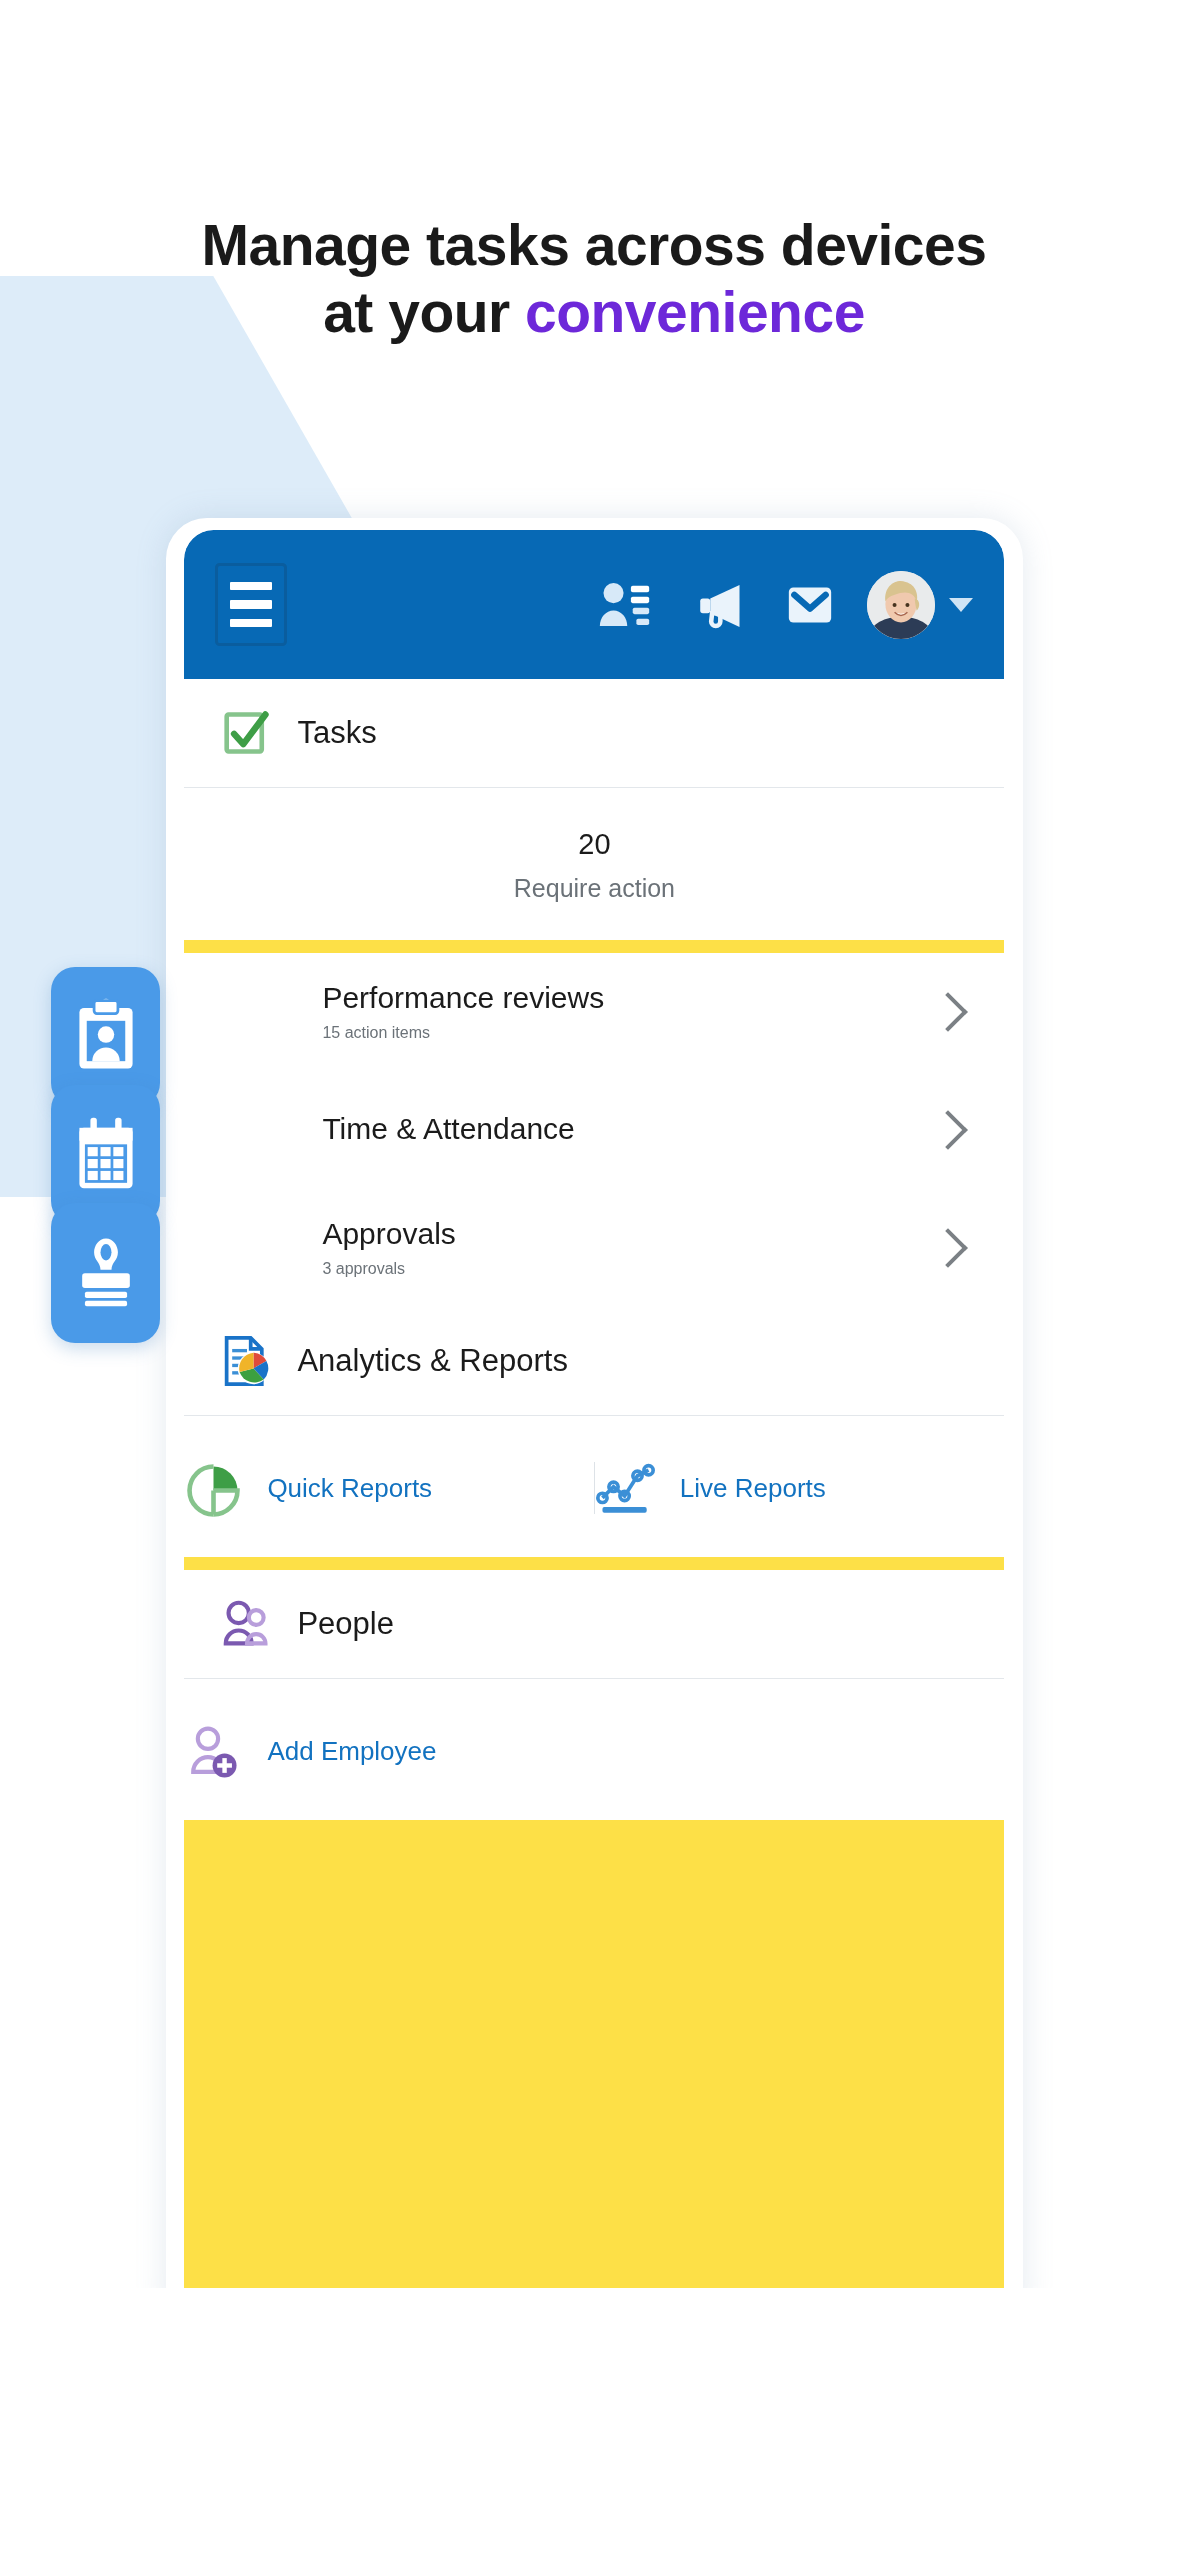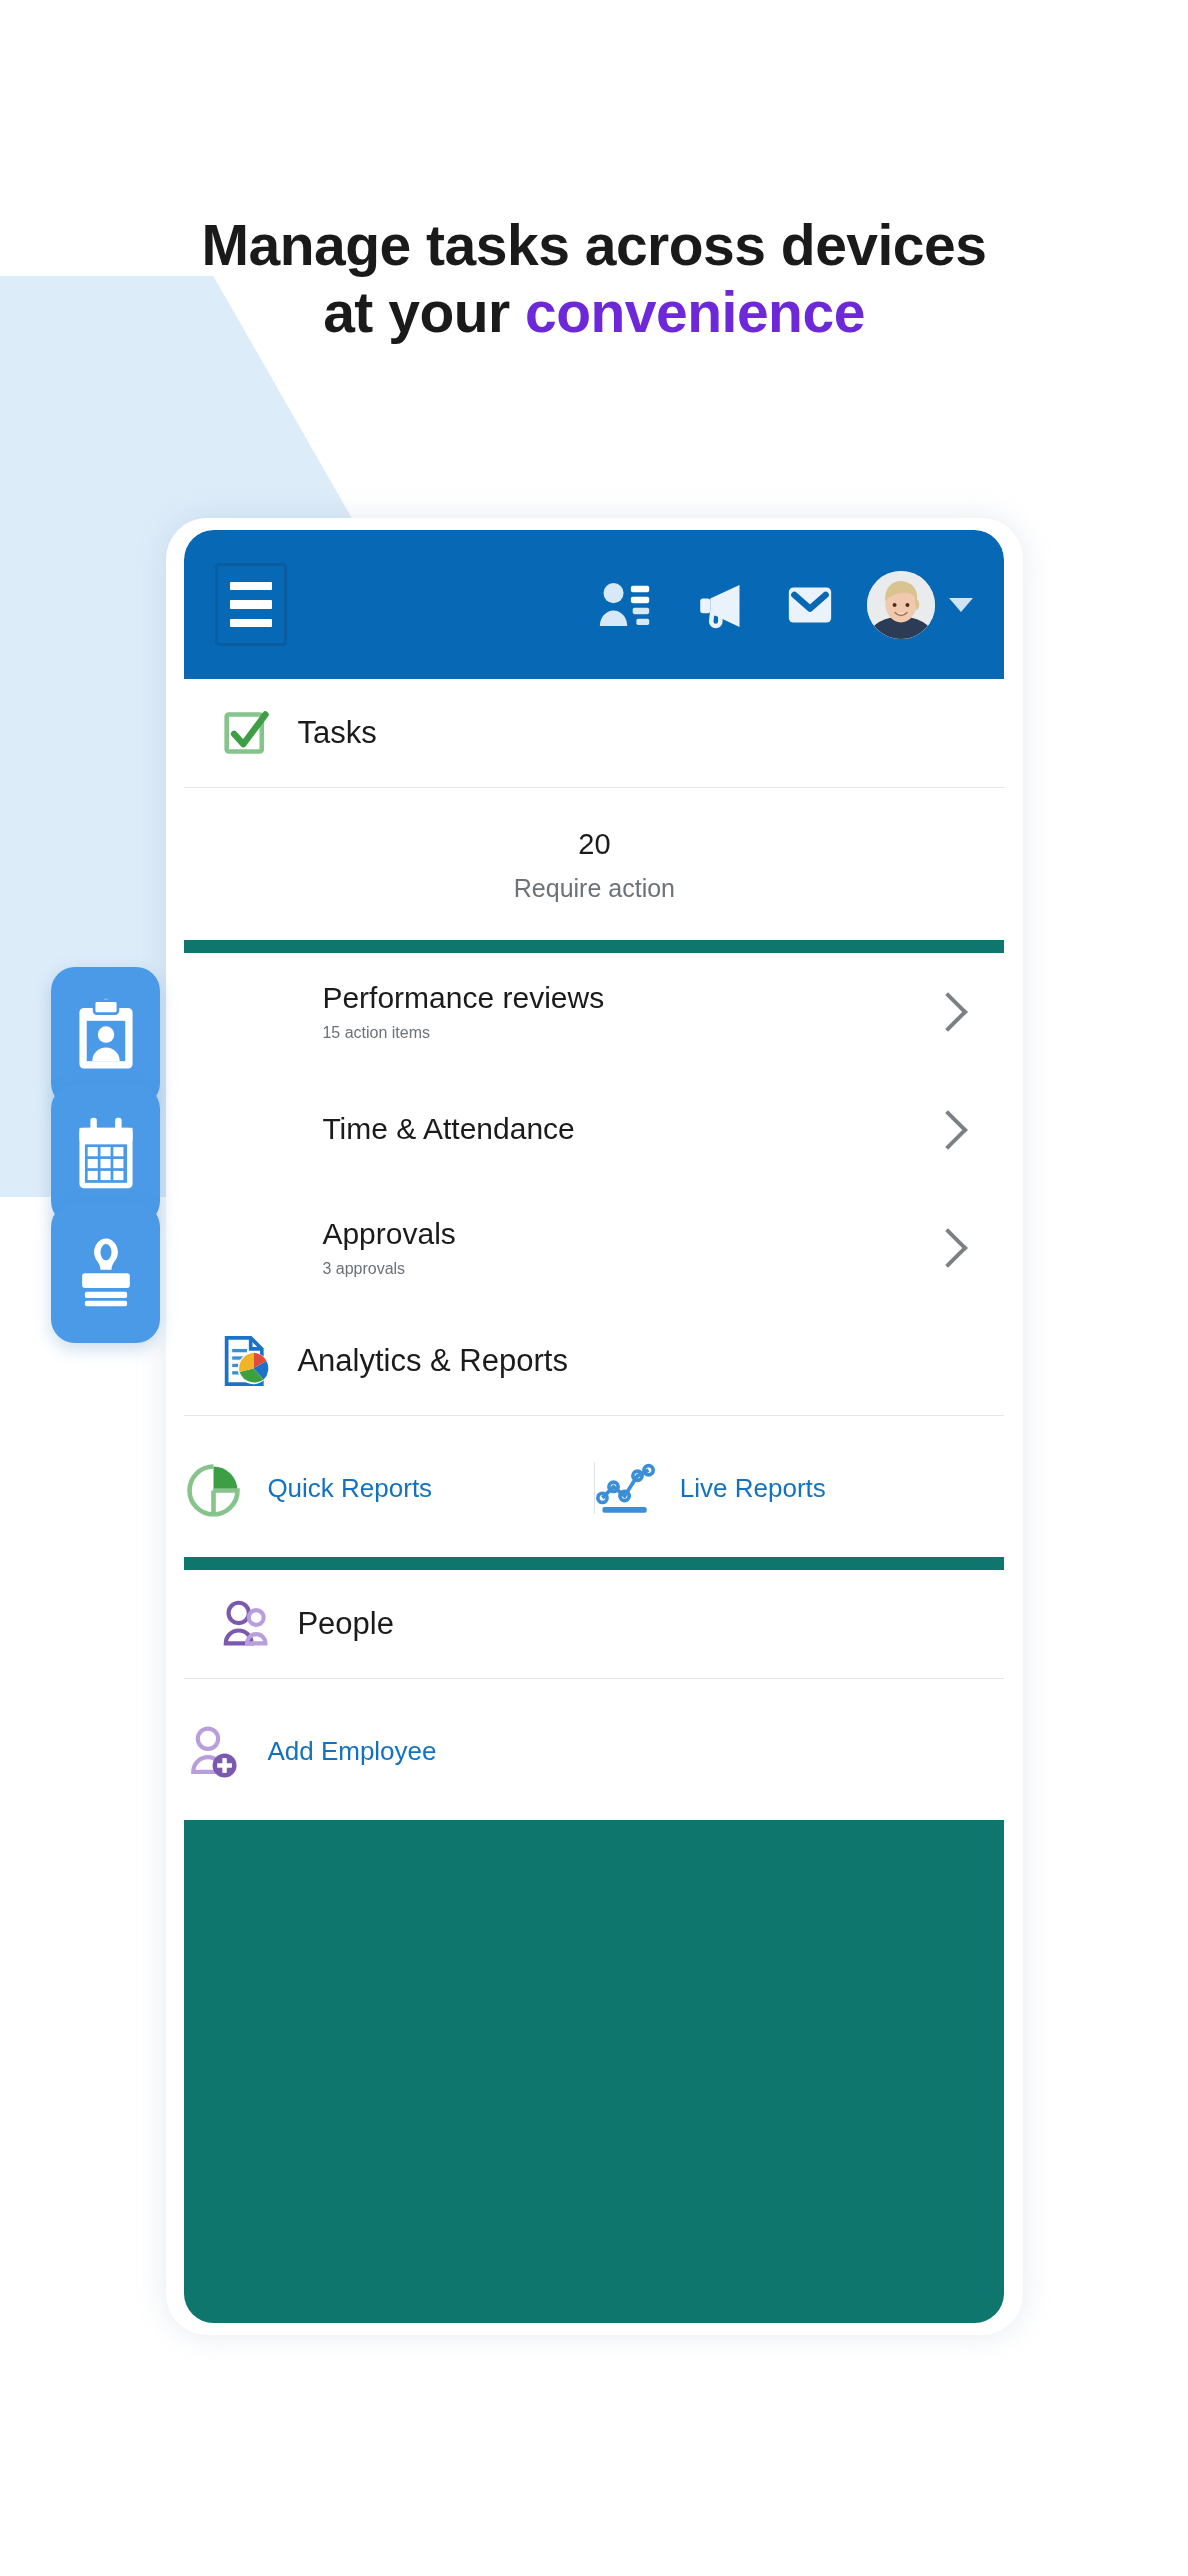--- a/index.html
+++ b/index.html
@@ -8,21 +8,21 @@
     width: 1188px;
     height: 2576px;
     background: #ffffff;
     font-family: "Liberation Sans", sans-serif;
     overflow: hidden;
   }
 
   #stage {
     position: relative;
     width: 1188px;
-    height: 2576px;
+    height: 2288px;
     background: #ffffff;
     overflow: hidden;
   }
 
   
   .bg-polygon {
     position: absolute;
     left: -55px;
     top: 276px;
     width: 516px;
@@ -127,21 +127,21 @@
   .avatar svg { display: block; }
   .caret {
     width: 0; height: 0;
     border-left: 12px solid transparent;
     border-right: 12px solid transparent;
     border-top: 14px solid #cfe4f5;
   }
 
   
   .screen-body {
-    background: #0f766e;
+    background: #fde047;
     padding: 0;
     height: calc(100% - 149px);
   }
 
   .card {
     background: #ffffff;
     margin: 0 0 13px 0;
   }
 
   .card-head {

